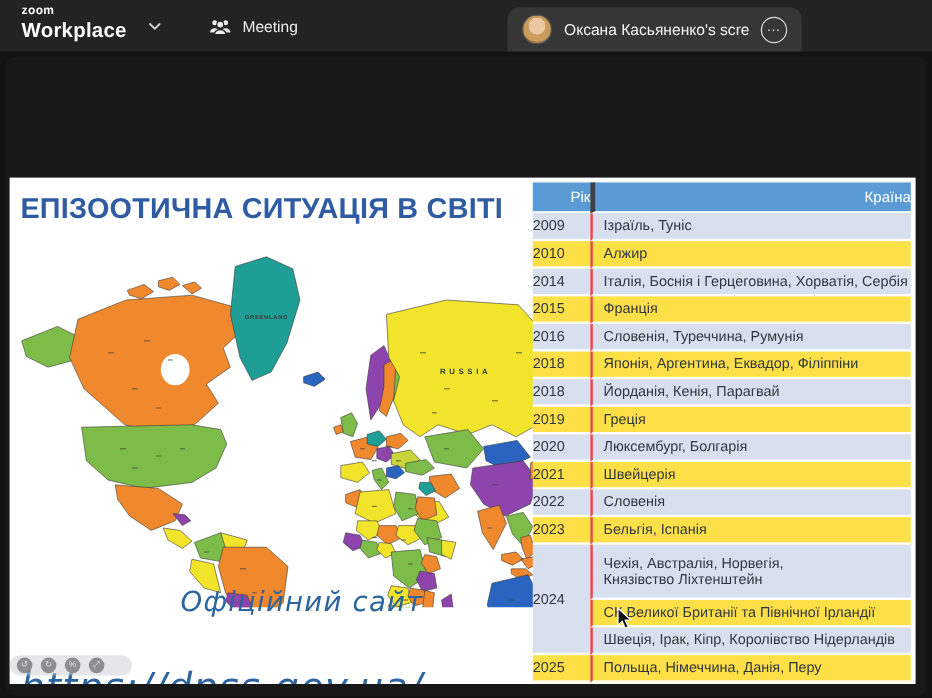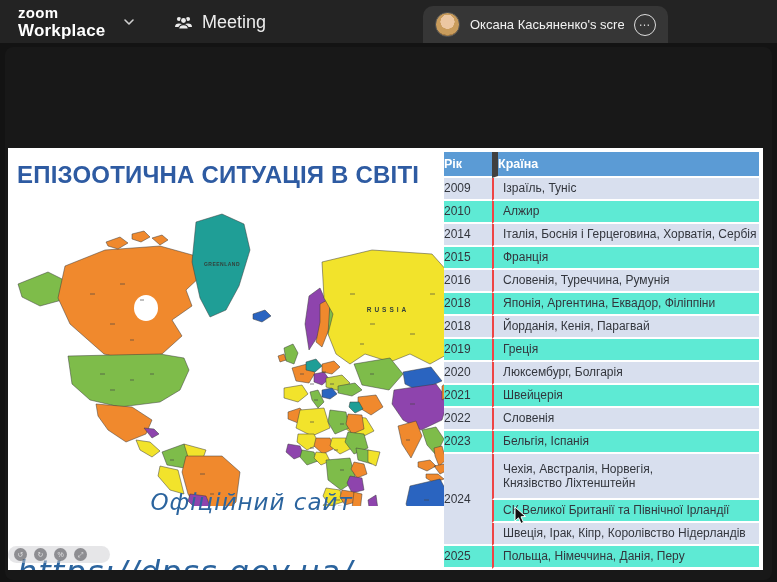--- a/index.html
+++ b/index.html
@@ -11,26 +11,26 @@
   }
   
   .topbar{
     position:absolute;left:0;top:0;width:777px;height:43px;
     background:#232323;z-index:5;
   }
   .logo{
     position:absolute;left:18px;top:5px;color:#fff;cursor:default;
     line-height:1;
   }
-  .logo .logo-top{font-size:15px;font-weight:700;letter-spacing:.3px;display:block;margin-bottom:2px;}
+  .logo .logo-top{font-size:10px;font-weight:700;letter-spacing:.3px;display:block;margin-bottom:2px;}
   .logo .logo-bottom{font-size:17px;font-weight:600;letter-spacing:.2px;display:block;}
   .logo-chevron{position:absolute;left:122px;top:16px;width:14px;height:12px;}
   .meeting-tab{
     position:absolute;left:168px;top:8px;height:28px;display:flex;align-items:center;gap:9px;
-    color:#ececec;font-size:18px;padding:0 6px;border-radius:6px;
+    color:#ececec;font-size:13px;padding:0 6px;border-radius:6px;
   }
   .screen-tab{
     position:absolute;left:423px;top:6px;width:245px;height:37px;
     background:#363636;border-radius:10px 10px 0 0;
     display:flex;align-items:center;gap:10px;padding:0 12px;box-sizing:border-box;
     color:#f2f2f2;font-size:13px;
   }
   .avatar{
     width:23px;height:23px;border-radius:50%;flex:0 0 auto;overflow:hidden;
     background:radial-gradient(circle at 50% 38%, #ecc7a2 0 38%, #c99c5c 39% 70%, #a87e45 71%);
@@ -67,33 +67,33 @@
   .footer-l1{font-size:23px;letter-spacing:1px;}
   .footer-l2{font-size:23px;letter-spacing:1.5px;}
   .footer-l3{font-size:32px;letter-spacing:1px;margin-top:44px;}
   
   .tbl{
     position:absolute;left:436px;top:4px;width:315px;
     border-collapse:separate;border-spacing:0;table-layout:fixed;
   }
   .tbl col.c-year{width:48px;}
   .tbl th{
-    background:#5b9bd5;color:#fff;font-size:12.5px;font-weight:700;
-    height:24px;text-align:left;vertical-align:middle;
+    background:#5b9bd5;color:#fff;font-size:12.5px;font-weight:400;
+    height:24px;text-align:right;vertical-align:middle;
     border-bottom:2px solid #fff;padding:0;
   }
-  .tbl th.h-country{border-left:6px solid #404040;}
+  .tbl th.h-country{border-left:4px solid #404040;}
   .tbl td{
     font-size:12px;color:#33363d;vertical-align:middle;
     border-bottom:2px solid #fff;padding:0 0 0 2px;line-height:1.18;
   }
   .tbl td.year{padding:0;}
   .tbl td.country{border-left:2px solid #ef4444;padding-left:9px;white-space:pre-line;}
   .tbl tr.shade>td{background:#d8dfee;}
-  .tbl tr.light>td{background:#5eead4;}
+  .tbl tr.light>td{background:#fde047;}
   .tbl td.year{background:#d8dfee;}
   .tbl tr.r-normal td{height:21px;}
   .tbl tr.r-tall td{height:44px;}
   
   .cursor{position:absolute;left:514px;top:506px;z-index:9;}
   
   .overlay-pill{
     position:absolute;left:8px;top:546px;width:102px;height:17px;z-index:8;
     background:rgba(205,205,210,.5);border-radius:9px;
     display:flex;align-items:center;gap:7px;padding:0 6px;box-sizing:border-box;

